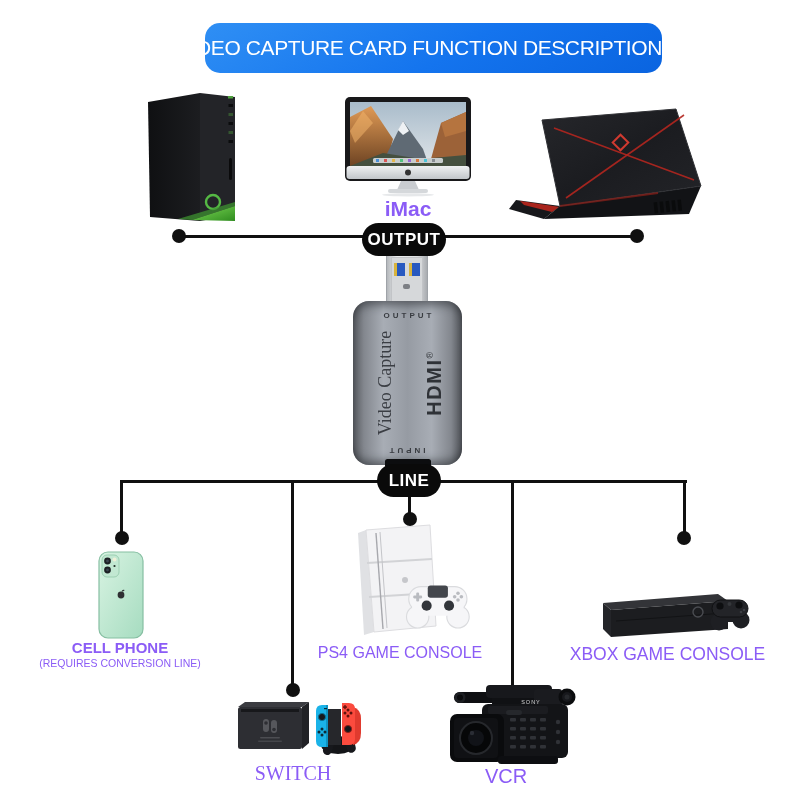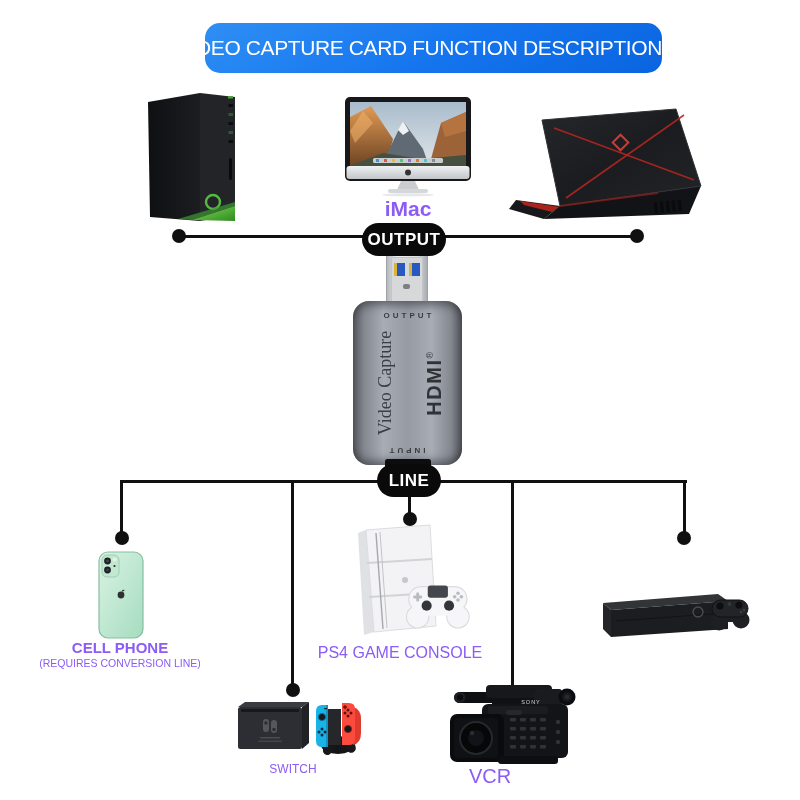--- a/index.html
+++ b/index.html
@@ -41,22 +41,22 @@
   #switch-svg{left:232px;top:697px;}
   #vcr-svg{left:448px;top:682px;}
 
   
   .lbl{position:absolute;color:#8b5cf6;text-align:center;}
   #imac-label{left:348px;top:197px;width:120px;font-size:21px;font-weight:bold;}
   #cell-label{left:20px;top:639px;width:200px;font-size:15px;font-weight:bold;}
   #cell-sublabel{left:10px;top:657px;width:220px;font-size:10.5px;}
   #ps4-label{left:300px;top:644px;width:200px;font-size:16px;}
   #xbox-label{left:565px;top:644px;width:205px;font-size:17.5px;}
-  #switch-label{left:228px;top:762px;width:130px;font-size:12px;}
-  #vcr-label{left:440px;top:765px;width:100px;font-size:20px;}
+  #switch-label{left:228px;top:762px;width:130px;font-size:20px;font-family:Liberation Serif, serif;}
+  #vcr-label{left:456px;top:765px;width:100px;font-size:20px;}
   #vcr-brand{left:517px;top:699px;width:28px;font-size:5.5px;color:#d6d7d9;letter-spacing:1px;}
 
   
   .usb{position:absolute;left:386px;top:250px;width:42px;height:56px;z-index:3;}
   .usb-shell{position:absolute;left:0;top:0;right:0;bottom:0;
              background:linear-gradient(90deg,#b4b7bb,#eef0f1 25%,#dfe1e3 75%,#a9acb0);
              border:1px solid #9fa3a8;border-radius:5px 5px 2px 2px;}
   .usb-face{position:absolute;left:5px;top:7px;width:30px;height:47px;background:#d6d8da;border:1px solid #c2c4c7;}
   .usb-tab{position:absolute;top:13px;width:8px;height:13px;background:#2859c0;border-left:3px solid #d9b43c;}
   .usb-tab-l{left:8px;}.usb-tab-r{left:23px;}
@@ -363,17 +363,18 @@
       <circle cx="110" cy="40" r="2.2"></circle>
         <circle cx="110" cy="50" r="2.2"></circle>
         <circle cx="110" cy="60" r="2.2"></circle>
     </g>
     <rect x="50" y="74" width="60" height="8" rx="3" fill="#0d0e11"></rect>
   </svg>
 
   <div class="lbl" id="cell-label">CELL PHONE</div>
   <div class="lbl" id="cell-sublabel">(REQUIRES CONVERSION LINE)</div>
   <div class="lbl" id="ps4-label">PS4 GAME CONSOLE</div>
+  <div class="lbl" id="xbox-label">XBOX GAME CONSOLE</div>
   <div class="lbl" id="switch-label">SWITCH</div>
   <div class="lbl" id="vcr-label">VCR</div>
   <div class="lbl" id="vcr-brand">SONY</div>
 
 </div>
 
 </body></html>

